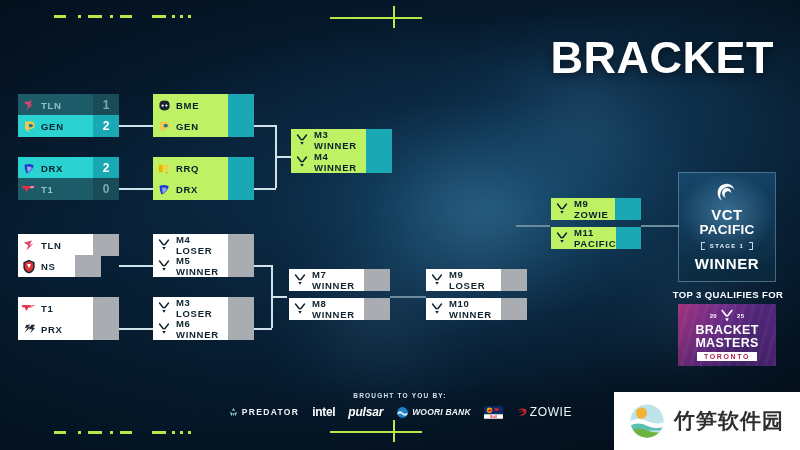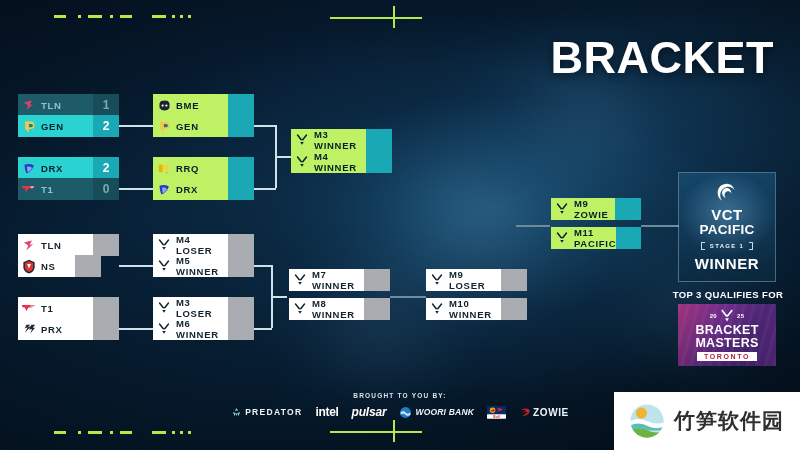--- a/index.html
+++ b/index.html
@@ -167,21 +167,21 @@
     margin-bottom:6px;
   }
   #sponsor-row {
     display:flex; align-items:center; justify-content:center; gap:13px;
   }
   .sp { display:flex; align-items:center; gap:3px; color:#eef5fa; }
   .sp-predator { font-size:8.5px; font-weight:bold; letter-spacing:1.3px; }
   .sp-intel { font-size:12px; font-weight:bold; letter-spacing:-.3px; color:#fff; }
   .sp-pulsar { font-size:12px; font-weight:bold; letter-spacing:-.2px; color:#fff; font-style:italic; }
   .sp-woori { font-size:8.5px; font-weight:bold; font-style:italic; letter-spacing:.2px; }
-  .sp-zowie { font-size:10px; font-weight:bold; letter-spacing:.6px; color:#eef5fa; }
+  .sp-zowie { font-size:12px; font-weight:normal; letter-spacing:.6px; color:#eef5fa; }
 
   
   #watermark {
     position:absolute; right:0; bottom:0; width:186px; height:58px;
     background:#ffffff; display:flex; align-items:center; gap:8px;
     padding-left:14px;
   }
   #watermark .wm-text {
     font-size:21px; font-weight:bold; color:#2f2f2f; letter-spacing:1px;
   }

